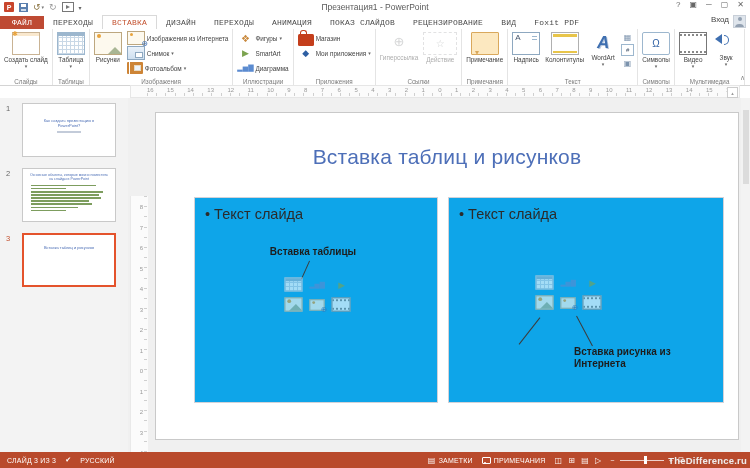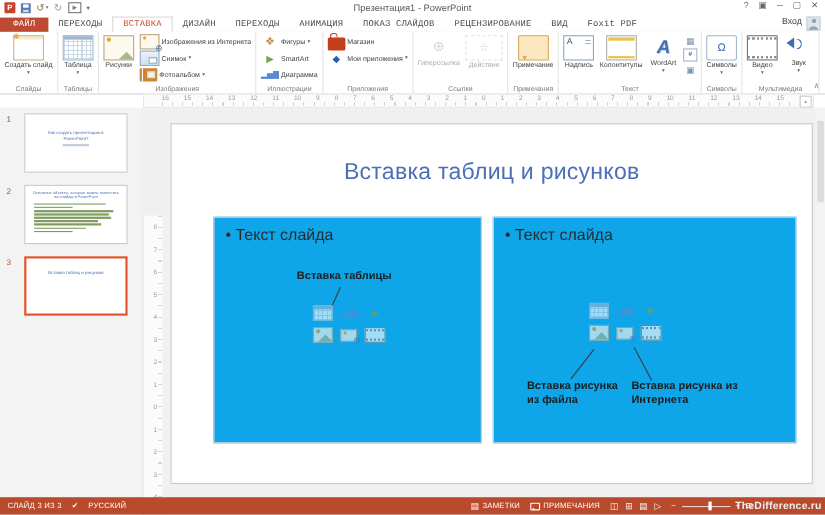--- a/index.html
+++ b/index.html
@@ -520,21 +520,20 @@
             </div>
             <div class="phcell">
               <span class="ic ic-online-pictures"></span>
             </div>
             <div class="phcell">
               <span class="ic ic-video"></span>
             </div>
           </div>
         <div class="aline l2"></div>
         <div class="aline l3"></div>
-        <div class="annot file-annot">Вставка рисунка из файла</div>
         <div class="annot web-annot">Вставка рисунка из Интернета</div>
       </div>
     </div>
 
     <div class="vscroll">
         <div class="vthumb"></div>
       </div>
   </div>
 
   <div class="statusbar">

